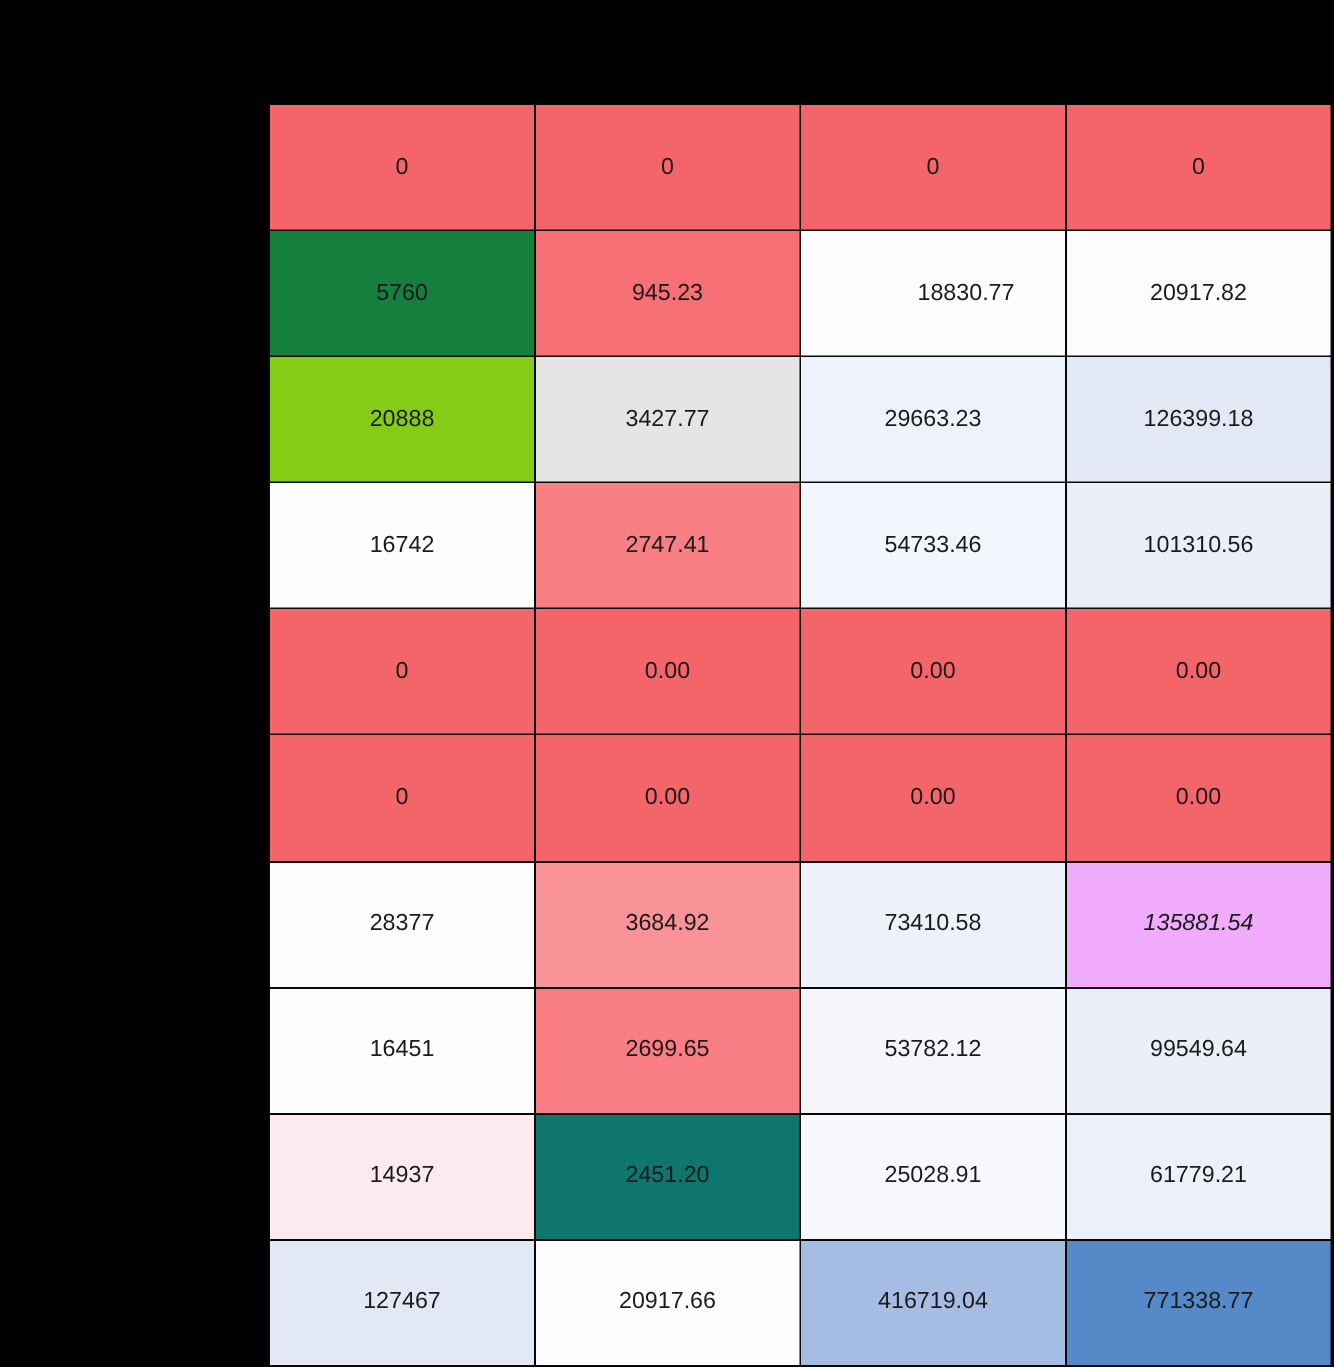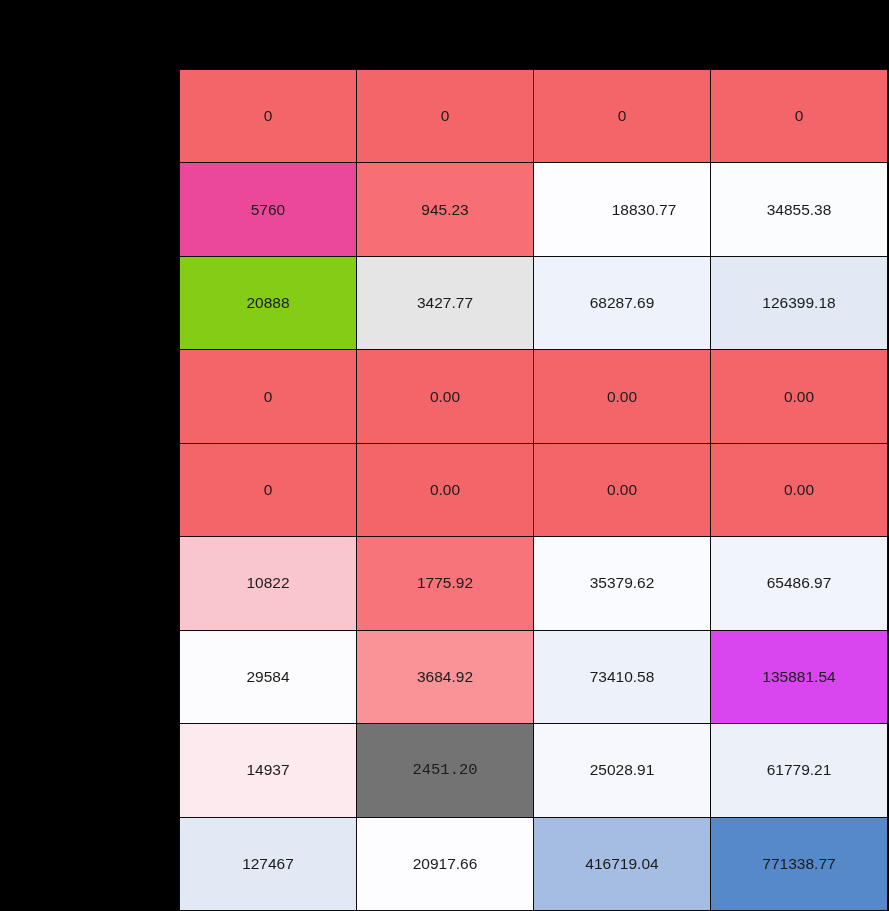--- a/index.html
+++ b/index.html
@@ -56,58 +56,64 @@
         <col class="c3">
     </colgroup>
     <tbody id="heatmap-body">
         <tr>
           <td style="background-color: rgb(244, 101, 106);">0</td>
           <td style="background-color: rgb(244, 101, 106);">0</td>
           <td style="background-color: rgb(244, 101, 106);">0</td>
           <td style="background-color: rgb(244, 101, 106);">0</td>
         </tr>
         <tr>
-          <td style="background-color: #ec4899;">5760</td>
+          <td style="background-color: #15803d;">5760</td>
           <td style="background-color: rgb(246, 111, 116);">945.23</td>
           <td style="background-color: rgb(253, 253, 255); padding-left: 44px;">18830.77</td>
-          <td style="background-color: rgb(251, 252, 254);">34855.38</td>
+          <td style="background-color: rgb(251, 252, 254);">20917.82</td>
         </tr>
         <tr>
           <td style="background-color: #84cc16;">20888</td>
           <td style="background-color: #e5e5e5;">3427.77</td>
-          <td style="background-color: rgb(238, 242, 251);">68287.69</td>
+          <td style="background-color: rgb(238, 242, 251);">29663.23</td>
           <td style="background-color: rgb(226, 232, 244); text-align: center;">126399.18</td>
+        </tr>
+        <tr>
+          <td style="background-color: rgb(253, 253, 254);">16742</td>
+          <td style="background-color: rgb(248, 127, 132);">2747.41</td>
+          <td style="background-color: rgb(243, 246, 252);">54733.46</td>
+          <td style="background-color: rgb(233, 238, 247);">101310.56</td>
         </tr>
         <tr>
           <td style="background-color: rgb(244, 101, 106);">0</td>
           <td style="background-color: rgb(244, 101, 106);">0.00</td>
           <td style="background-color: rgb(244, 101, 106);">0.00</td>
           <td style="background-color: rgb(244, 101, 106);">0.00</td>
         </tr>
         <tr>
           <td style="background-color: rgb(244, 101, 106);">0</td>
           <td style="background-color: rgb(244, 101, 106);">0.00</td>
           <td style="background-color: rgb(244, 101, 106);">0.00</td>
           <td style="background-color: rgb(244, 101, 106);">0.00</td>
         </tr>
         <tr>
-          <td style="background-color: rgb(248, 198, 204);">10822</td>
-          <td style="background-color: rgb(247, 117, 122);">1775.92</td>
-          <td style="background-color: rgb(250, 251, 254);">35379.62</td>
-          <td style="background-color: rgb(241, 244, 251);">65486.97</td>
+          <td style="background-color: rgb(252, 252, 254);">28377</td>
+          <td style="background-color: rgb(249, 147, 151);">3684.92</td>
+          <td style="background-color: rgb(237, 241, 250);">73410.58</td>
+          <td style="background-color: #f0abfc; font-style: italic;">135881.54</td>
         </tr>
         <tr>
-          <td style="background-color: rgb(252, 252, 254);">29584</td>
-          <td style="background-color: rgb(249, 147, 151);">3684.92</td>
-          <td style="background-color: rgb(237, 241, 250);">73410.58</td>
-          <td style="background-color: #d946ef;">135881.54</td>
+          <td style="background-color: rgb(253, 253, 254);">16451</td>
+          <td style="background-color: rgb(248, 126, 131);">2699.65</td>
+          <td style="background-color: rgb(244, 246, 252);">53782.12</td>
+          <td style="background-color: rgb(234, 239, 248);">99549.64</td>
         </tr>
         <tr>
           <td style="background-color: rgb(252, 234, 238); margin-left: 40px;">14937</td>
-          <td style="background-color: #737373; font-family: Liberation Mono, monospace;">2451.20</td>
+          <td style="background-color: #0f766e;">2451.20</td>
           <td style="background-color: rgb(246, 248, 253);">25028.91</td>
           <td style="background-color: rgb(236, 240, 249);">61779.21</td>
         </tr>
         <tr>
           <td style="background-color: rgb(226, 232, 244);">127467</td>
           <td style="background-color: rgb(253, 253, 255);">20917.66</td>
           <td style="background-color: rgb(165, 189, 226);">416719.04</td>
           <td style="background-color: rgb(85, 137, 200);">771338.77</td>
         </tr>
       </tbody>

